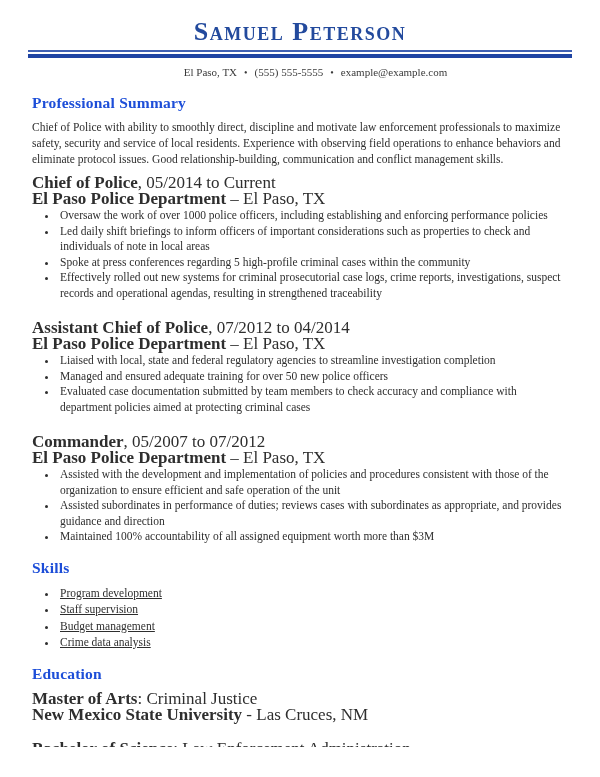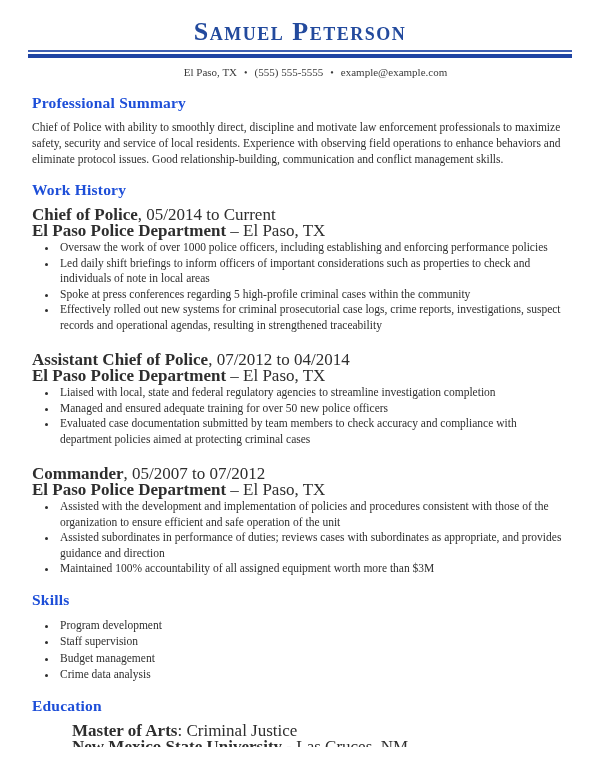--- a/index.html
+++ b/index.html
@@ -90,24 +90,24 @@
   .skills-cols {
     display: flex;
     margin-top: 8px;
   }
   .skills-cols ul.bullets {
     flex: 1 1 50%;
     margin: 0;
   }
   .skills-cols ul.bullets li {
     line-height: 16.5px;
+    text-decoration: underline;
   }
   .edu-entry {
     margin-top: 8px;
-    margin-left: 40px;
   }
   .edu-entry + .edu-entry {
     margin-top: 18px;
   }
 </style>
 </head>
 <body>
 
 <div class="page">
 
@@ -117,21 +117,20 @@
 
   <div class="contact">
     <span>El Paso, TX</span><span class="sep">•</span><span>(555) 555-5555</span><span class="sep">•</span><span>example@example.com</span>
   </div>
 
   <div class="content">
 
     <h2 class="section-heading">Professional Summary</h2>
     <p class="summary-text">Chief of Police with ability to smoothly direct, discipline and motivate law enforcement professionals to maximize safety, security and service of local residents. Experience with observing field operations to enhance behaviors and eliminate protocol issues. Good relationship-building, communication and conflict management skills.</p>
 
-    <h2 class="section-heading">Work History</h2>
 
     <div class="job">
       <div class="job-line"><span class="b">Chief of Police</span><span>, </span><span>05/2014 to Current</span></div>
       <div class="job-line"><span class="b">El Paso Police Department</span><span> – </span><span>El Paso, TX</span></div>
       <ul class="bullets">
         <li>Oversaw the work of over 1000 police officers, including establishing and enforcing performance policies</li>
         <li>Led daily shift briefings to inform officers of important considerations such as properties to check and individuals of note in local areas</li>
         <li>Spoke at press conferences regarding 5 high-profile criminal cases within the community</li>
         <li>Effectively rolled out new systems for criminal prosecutorial case logs, crime reports, investigations, suspect records and operational agendas, resulting in strengthened traceability</li>
       </ul>

